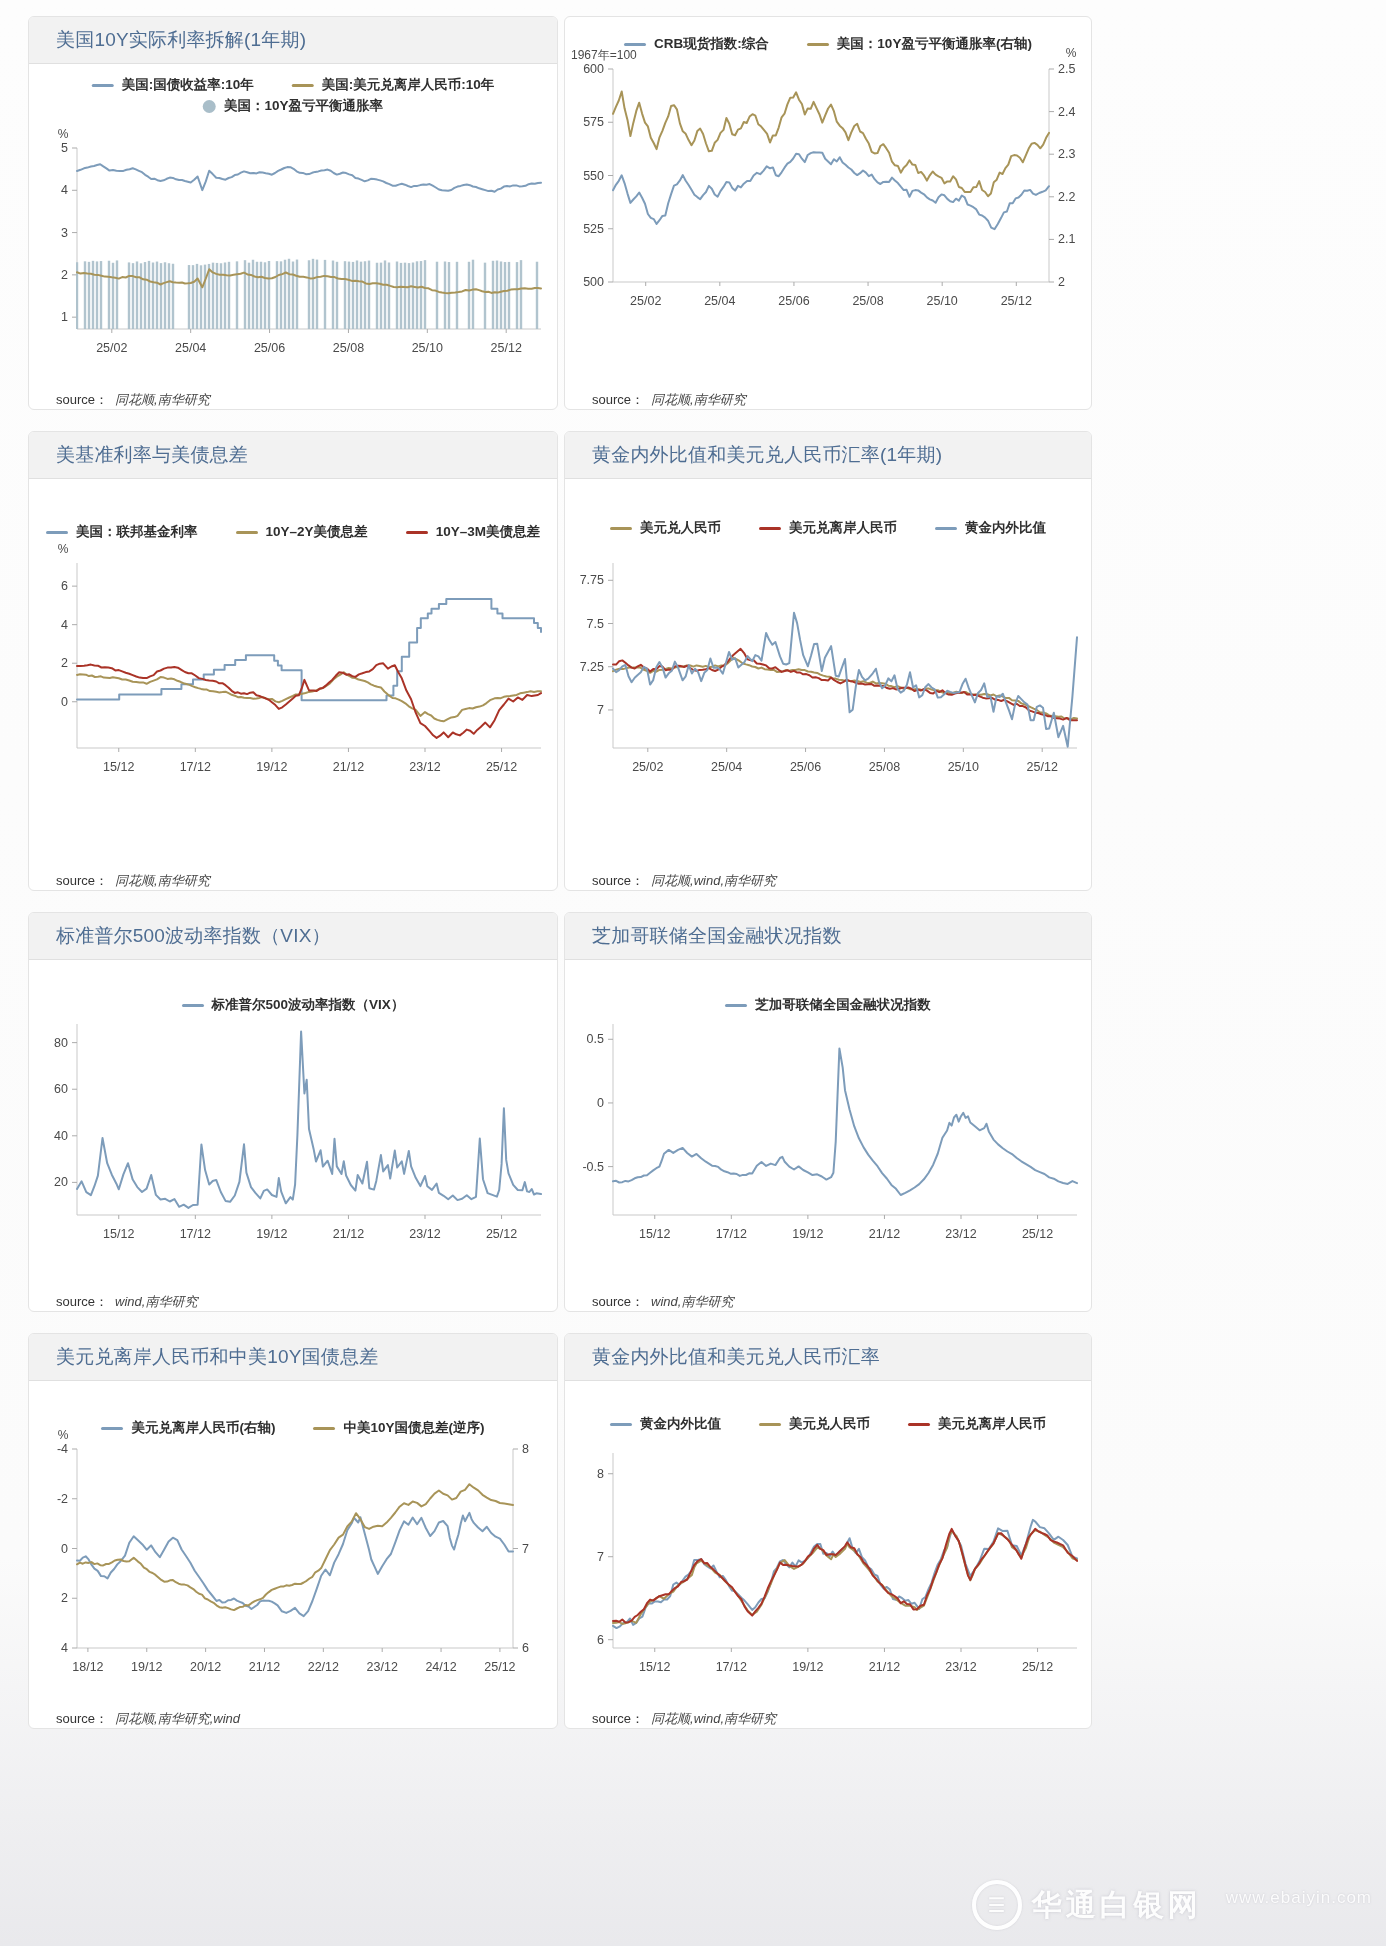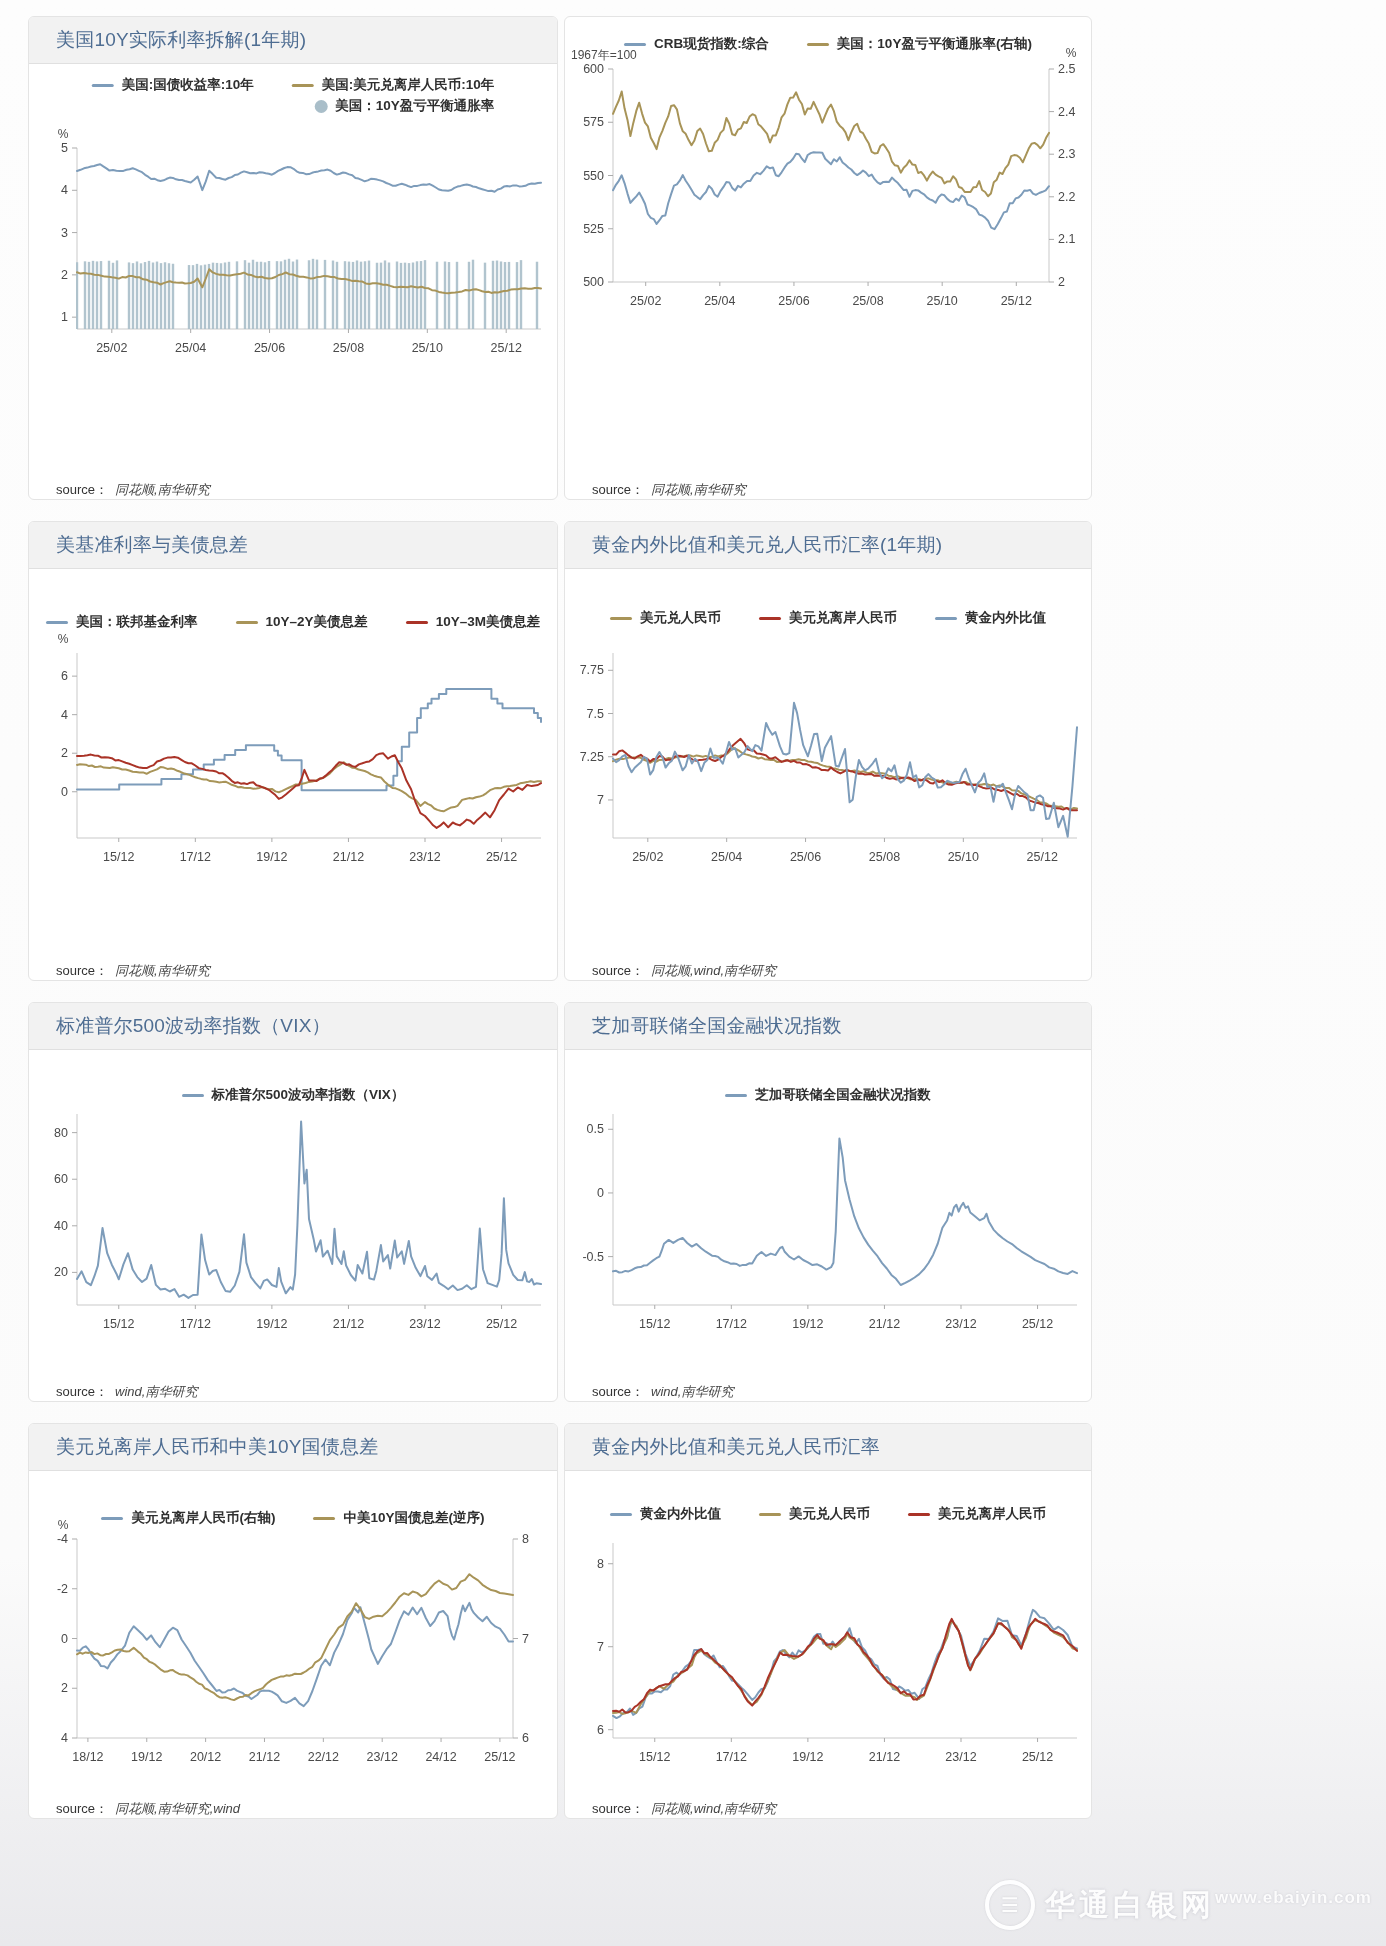--- a/index.html
+++ b/index.html
@@ -9,54 +9,54 @@
     font-family:"Liberation Sans","DejaVu Sans",sans-serif;
   }
   .grid{
     position:absolute;top:16px;left:28px;
     display:grid;grid-template-columns:530px 528px;gap:21px 6px;
   }
   .panel{
     background:#ffffff;border:1px solid #e4e4e4;border-radius:6px;
     display:flex;flex-direction:column;box-sizing:border-box;overflow:hidden;
   }
-  .p-r1{height:484px}.p-r2{height:460px}.p-r3{height:400px}.p-r4{height:396px}
+  .p-r1{height:394px}.p-r2{height:460px}.p-r3{height:400px}.p-r4{height:396px}
   .panel-header{
     height:47px;flex:0 0 47px;background:#f2f2f2;border-bottom:1px solid #e0e0e0;
     display:flex;align-items:center;padding:0 27px;box-sizing:border-box;
   }
   .panel-title{font-size:19px;color:#4e6d92;letter-spacing:.2px;}
   .panel-body{flex:1;position:relative;}
   .plot{position:absolute;inset:0;}
   .legend{
     position:absolute;left:0;right:0;z-index:2;
     display:flex;flex-direction:column;align-items:center;row-gap:3px;pointer-events:none;
   }
-  .legend.multi{left:50%;right:auto;transform:translateX(-50%);align-items:flex-end;width:max-content;}
+  .legend.multi{left:50%;right:auto;transform:translateX(-50%);align-items:center;width:max-content;}
   .legend-row{display:flex;column-gap:38px;align-items:center;}
   .legend-item{display:inline-flex;align-items:center;gap:8px;font-size:13.5px;font-weight:700;color:#2f2f2f;white-space:nowrap;}
   .lm-line{display:inline-block;width:22px;height:3px;border-radius:2px;}
   .lm-dot{display:inline-block;width:13px;height:13px;border-radius:50%;}
   .source-row{height:46px;flex:0 0 46px;display:flex;align-items:flex-end;padding-left:27px;gap:7px;}
   .src-label{font-size:13px;color:#333;}
   .src-value{font-size:13px;color:#454545;font-style:italic;}
   svg text{font-family:"Liberation Sans","DejaVu Sans",sans-serif;}
   .watermark{
     position:absolute;right:14px;bottom:16px;display:flex;align-items:center;gap:10px;z-index:5;
   }
   .wm-badge{
     width:42px;height:42px;border-radius:50%;border:4px solid rgba(255,255,255,.95);
     box-shadow:0 0 2px rgba(170,170,180,.45), inset 0 0 2px rgba(170,170,180,.45);
     display:flex;align-items:center;justify-content:center;
     color:rgba(255,255,255,.95);font-size:20px;font-weight:bold;
     text-shadow:0 0 2px rgba(170,170,180,.5);
   }
   .wm-text{display:flex;flex-direction:row;line-height:1.05;}
   .wm-brand{font-size:30px;font-weight:700;color:rgba(255,255,255,.95);text-shadow:0 0 3px rgba(168,168,180,.55);letter-spacing:4px;}
-  .wm-url{font-size:17px;font-weight:700;color:rgba(255,255,255,.92);text-shadow:0 0 2px rgba(168,168,180,.5);letter-spacing:1px;}
+  .wm-url{font-size:17px;font-weight:400;color:rgba(255,255,255,.92);text-shadow:0 0 2px rgba(168,168,180,.5);letter-spacing:1px;margin-left:24px;}
 </style>
 </head>
 <body>
 
 <div class="grid">
 
   <div class="panel p-r1">
     <div class="panel-header">
       <span class="panel-title">美国10Y实际利率拆解(1年期)</span>
     </div>

